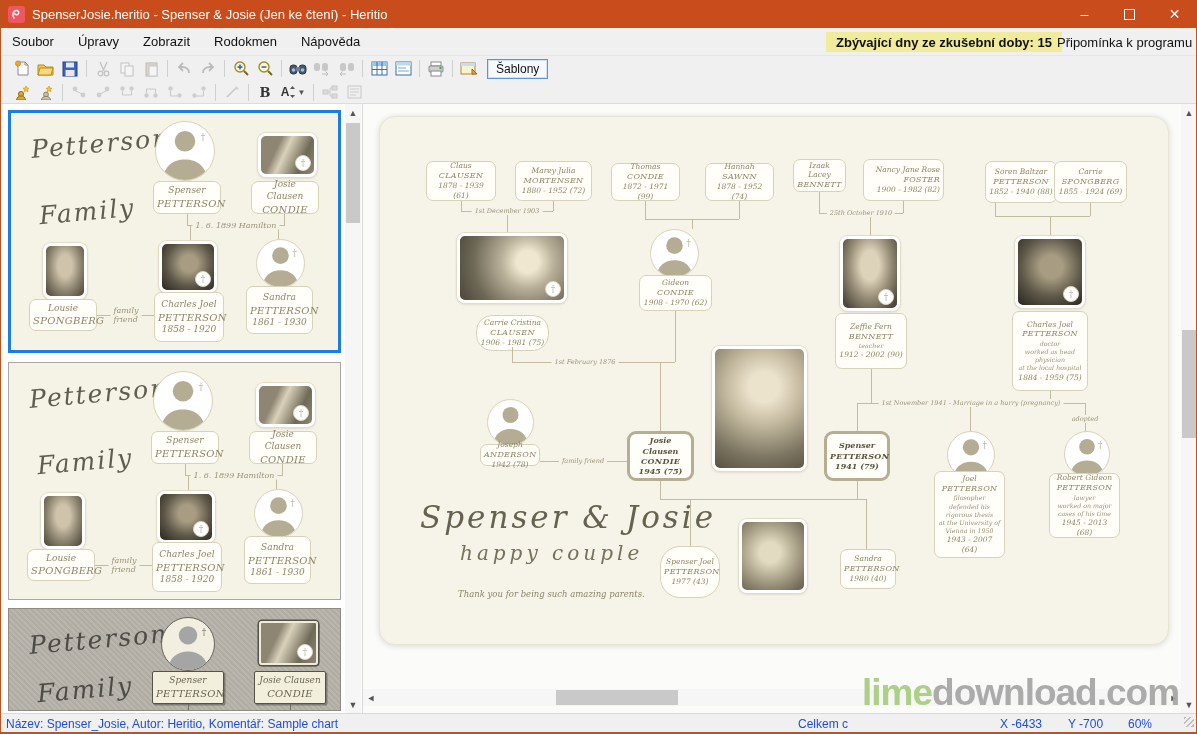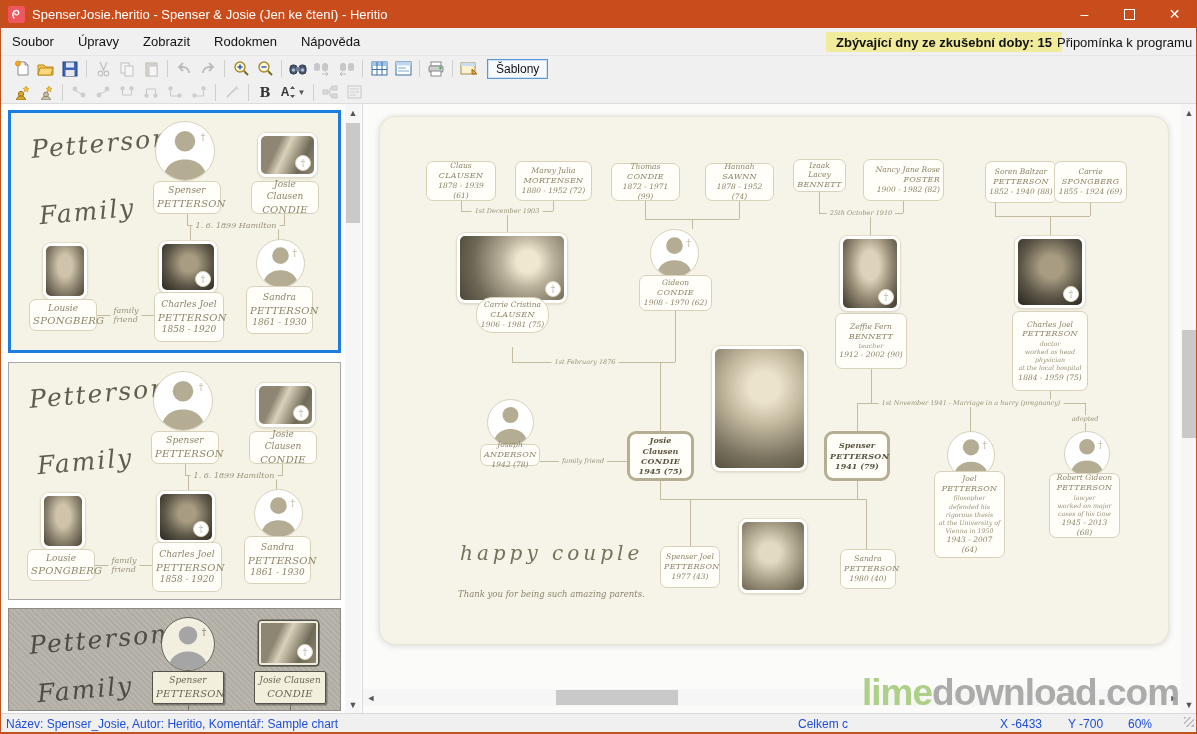--- a/index.html
+++ b/index.html
@@ -560,21 +560,21 @@
       <div class="mlabel" style="left:481px;top:96px;">25th October 1910</div>
       <div class="vline" style="left:490px;top:96px;height:23px;"></div>
       <div class="vline" style="left:615px;top:86px;height:13px;"></div>
       <div class="vline" style="left:710px;top:86px;height:13px;"></div>
       <div class="hline" style="left:615px;top:99px;width:95px;"></div>
       <div class="vline" style="left:670px;top:99px;height:20px;"></div>
 
       <div class="photo ph-baby" style="left:77px;top:116px;width:104px;height:64px;">
           <span class="cross-badge">†</span>
         </div>
-      <div class="pbox" style="left:96px;top:180px;width:73px;height:36px;border-radius:16px;">
+      <div class="pbox" style="left:96px;top:198px;width:73px;height:36px;border-radius:16px;">
         <span>Carrie Cristina</span>
           <span class="sur">CLAUSEN</span>
           <span>1906 - 1981 (75)</span>
       </div>
       <div class="sil" style="left:270px;top:112px;width:47px;height:47px;">
         <svg viewBox="0 0 48 48">
             <circle cx="24" cy="16" r="8.5" fill="#b4ad94"></circle>
             <path d="M6 48c0-11 8-17 18-17s18 6 18 17z" fill="#b4ad94"></path>
           </svg>
           <span class="cr">†</span>
@@ -675,32 +675,33 @@
           <span class="note">cases of his time</span>
           <span>1945 - 2013 (68)</span>
       </div>
 
       <div class="vline" style="left:280px;top:364px;height:18px;"></div>
       <div class="vline" style="left:477px;top:364px;height:18px;"></div>
       <div class="hline" style="left:280px;top:382px;width:206px;"></div>
       <div class="vline" style="left:310px;top:382px;height:47px;"></div>
       <div class="vline" style="left:486px;top:382px;height:50px;"></div>
 
-      <div class="pbox" style="left:280px;top:429px;width:60px;height:42px;">
+      <div class="pbox" style="left:280px;top:429px;width:60px;height:52px;border-radius:20px;">
         <span>Spenser Joel</span>
           <span class="sur">PETTERSON</span>
           <span>1977 (43)</span>
       </div>
       <div class="photo ph-kids" style="left:359px;top:402px;width:62px;height:68px;"></div>
       <div class="pbox" style="left:460px;top:432px;width:56px;height:40px;">
         <span>Sandra</span>
           <span class="sur">PETTERSON</span>
           <span>1980 (40)</span>
       </div>
 
+      <div class="cap1" style="left:40px;top:382px;">Spenser  &amp;  Josie</div>
       <div class="cap2" style="left:80px;top:424px;">happy couple</div>
       <div class="cap3" style="left:78px;top:472px;">Thank you for being such amazing parents.</div>
     </div>
 
     <div class="sb-h" style="left:0;bottom:7px;width:819px;">
       <div class="sb-arrow" style="left:0;top:0;">◄</div>
       <div class="sb-thumb" style="left:193px;top:1px;width:122px;height:15px;"></div>
       <div class="sb-arrow" style="right:0;top:0;">►</div>
     </div>
   </div>

